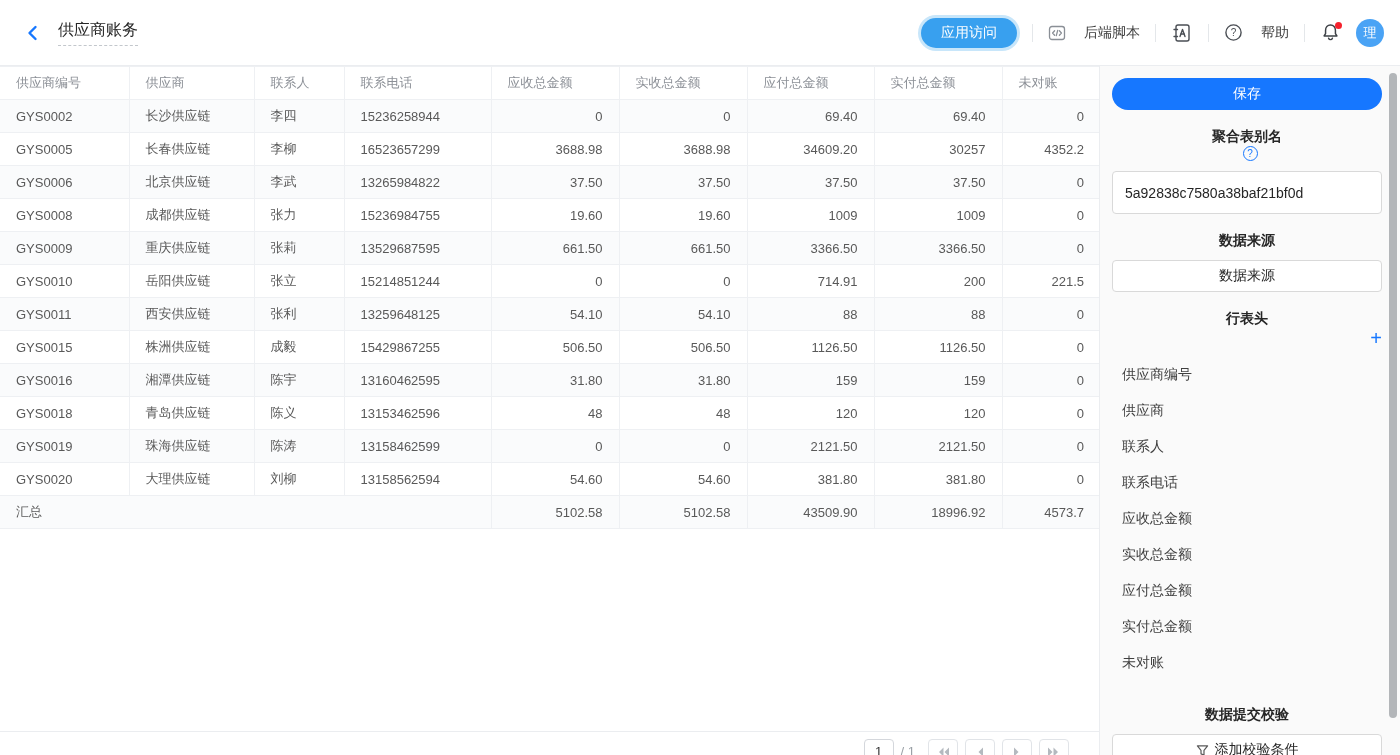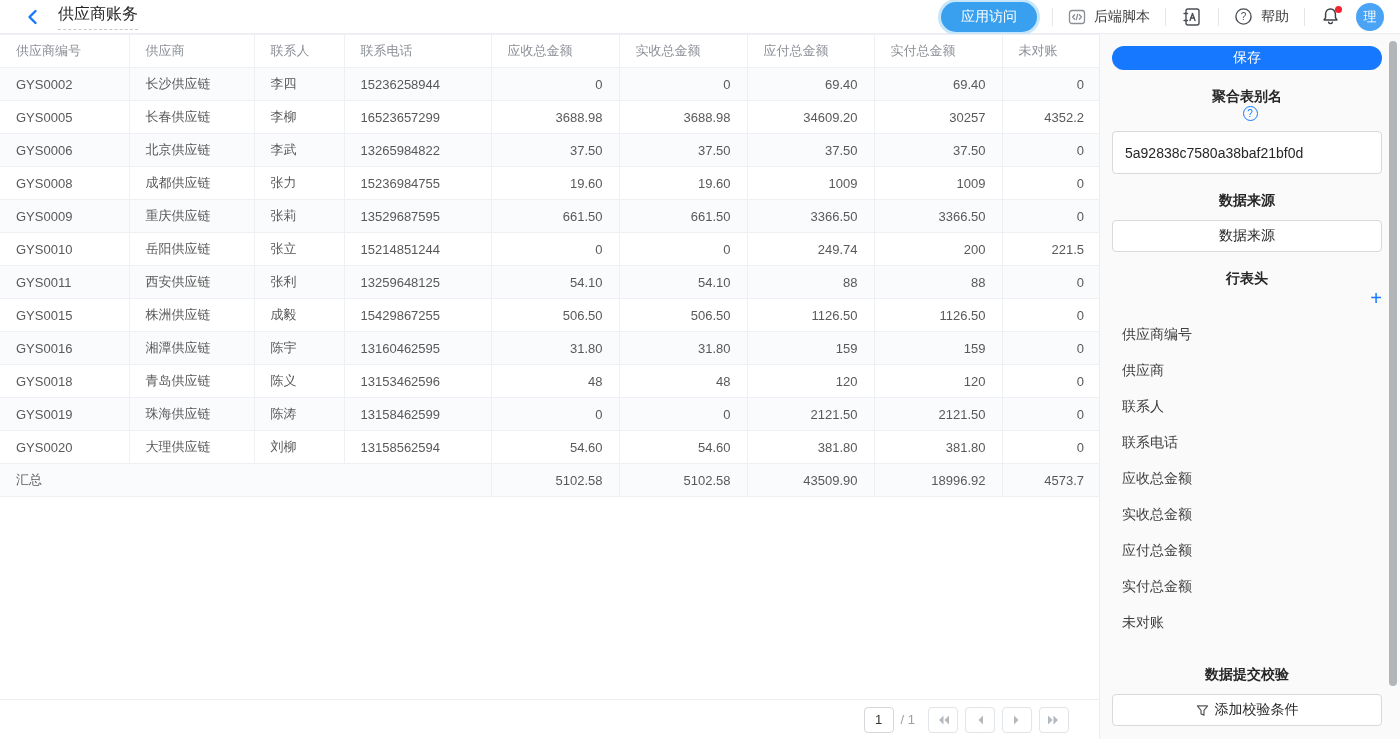--- a/index.html
+++ b/index.html
@@ -1,30 +1,30 @@
 <!DOCTYPE html>
 <html><head>
 <meta charset="utf-8">
 <style>
   * { margin:0; padding:0; box-sizing:border-box; }
   html,body { width:1400px; height:755px; overflow:hidden; }
   body { font-family:"Liberation Sans","DejaVu Sans",sans-serif; background:#fff; color:#333; }
 
   
-  .topbar { height:34px; display:flex; align-items:center; padding:0 16px 0 20px;
+  .topbar { height:66px; display:flex; align-items:center; padding:0 16px 0 20px;
             border-bottom:1px solid #ebedf0; background:#fff; }
   .back-btn { width:26px; height:26px; display:flex; align-items:center; justify-content:center; cursor:pointer; }
   .page-title { margin-left:12px; font-size:16px; color:#262626; padding-bottom:4px;
                 border-bottom:1px dashed #c3c7cc; cursor:text; }
   .topbar-right { margin-left:auto; display:flex; align-items:center; gap:15px; }
   .pill-btn { background:#38a0ef; color:#fff; border:none; border-radius:16px; height:30px;
               padding:0 20px; font-size:14px; box-shadow:0 0 0 3px #c8e6fa; cursor:pointer;
               font-family:inherit; }
   .tb-divider { width:1px; height:18px; background:#e4e7ea; }
-  .tb-item { display:flex; align-items:center; gap:8px; font-size:14px; color:#3d3d3d; cursor:pointer; }
+  .tb-item { display:flex; align-items:center; gap:18px; font-size:14px; color:#3d3d3d; cursor:pointer; }
   .icon-btn { display:flex; align-items:center; justify-content:center; cursor:pointer; }
   .bell-wrap { position:relative; }
   .bell-dot { position:absolute; top:0px; right:-1px; width:7px; height:7px; background:#f5222d; border-radius:50%; }
   .avatar { width:28px; height:28px; border-radius:50%; background:#4aa3f5; color:#fff;
             display:flex; align-items:center; justify-content:center; font-size:13px; cursor:pointer; }
 
   
   .content { display:flex; height:705px; }
   .main { width:1100px; display:flex; flex-direction:column; border-right:1px solid #ebedf0; background:#fff; }
   .table-wrap { flex:1; overflow:hidden; }
@@ -43,21 +43,21 @@
   .pagination { height:40px; border-top:1px solid #ebedf0; display:flex; align-items:center;
                 justify-content:flex-end; padding-right:30px; gap:7px; }
   .page-box { min-width:30px; height:26px; border:1px solid #d4d7dc; border-radius:4px; background:#fff;
               display:flex; align-items:center; justify-content:center; font-size:13px; color:#333; cursor:text; }
   .page-total { color:#9aa0a6; font-size:13px; margin-right:6px; }
   .pg-btn { width:30px; height:26px; border:1px solid #e1e4e8; border-radius:4px; background:#fff;
             display:flex; align-items:center; justify-content:center; cursor:pointer; }
 
   
   .sidebar { flex:1; background:#fafafa; position:relative; padding:12px 18px 0 12px; overflow:hidden; }
-  .save-btn { width:270px; height:24px; background:#1677ff; color:#fff; border:none; border-radius:16px;
+  .save-btn { width:270px; height:32px; background:#1677ff; color:#fff; border:none; border-radius:16px;
               font-size:14px; cursor:pointer; display:block; font-family:inherit; }
   .sb-label { font-size:14px; font-weight:bold; color:#262626; display:flex; align-items:center;
               margin:18px 0 10px;flex-direction:column; }
   .q-icon { margin-left:6px; width:15px; height:15px; border:1px solid #1677ff; border-radius:50%;
             color:#1677ff; font-size:10px; font-weight:normal; display:inline-flex; align-items:center;
             justify-content:center; cursor:pointer; }
   .sb-input { width:270px; height:43px; border:1px solid #d9d9d9; border-radius:4px; background:#fff;
               padding:0 12px; font-size:14px; color:#262626; font-family:inherit; }
   .sb-btn { width:270px; height:32px; border:1px solid #d9d9d9; border-radius:4px; background:#fff;
             font-size:14px; color:#262626; cursor:pointer; display:flex; align-items:center;
@@ -215,21 +215,21 @@
               <td class="num">3366.50</td>
               <td class="num">0</td>
             </tr>
             <tr>
               <td>GYS0010</td>
               <td>岳阳供应链</td>
               <td>张立</td>
               <td>15214851244</td>
               <td class="num">0</td>
               <td class="num">0</td>
-              <td class="num">249.74</td>
+              <td class="num">714.91</td>
               <td class="num">200</td>
               <td class="num">221.5</td>
             </tr>
             <tr>
               <td>GYS0011</td>
               <td>西安供应链</td>
               <td>张利</td>
               <td>13259648125</td>
               <td class="num">54.10</td>
               <td class="num">54.10</td>

